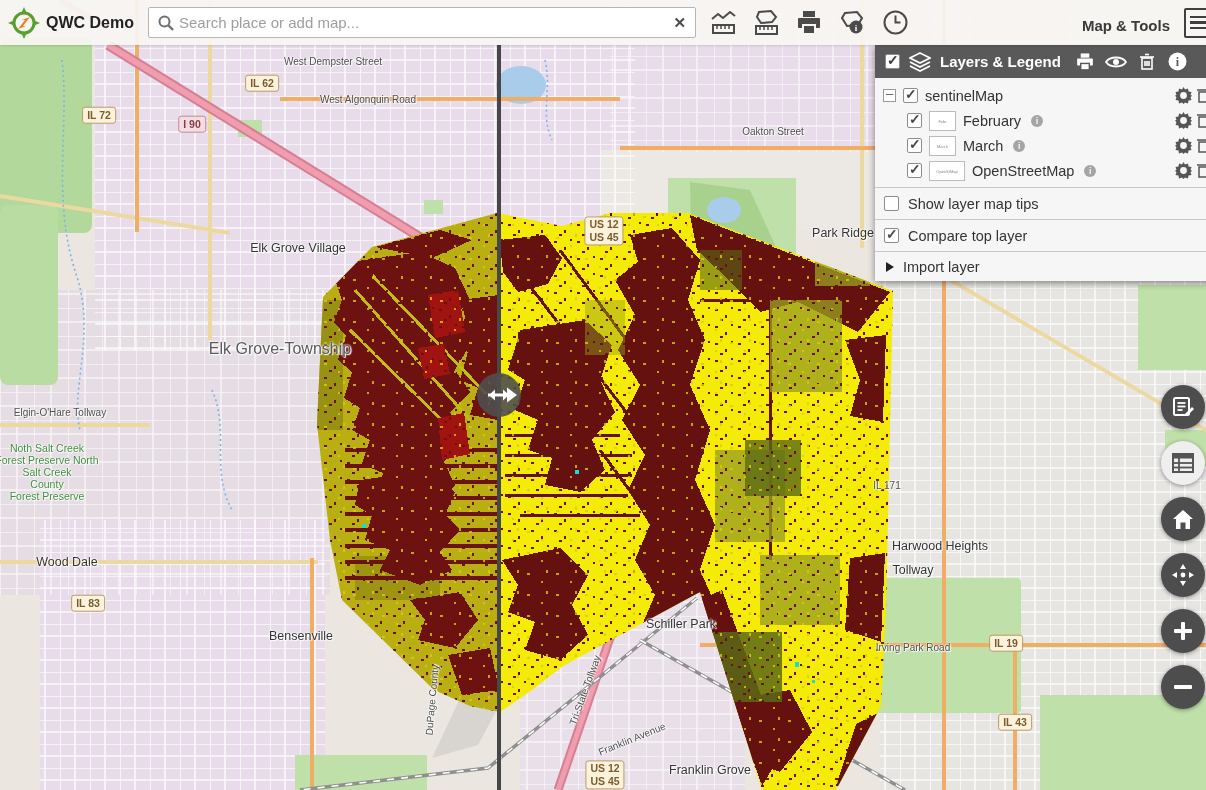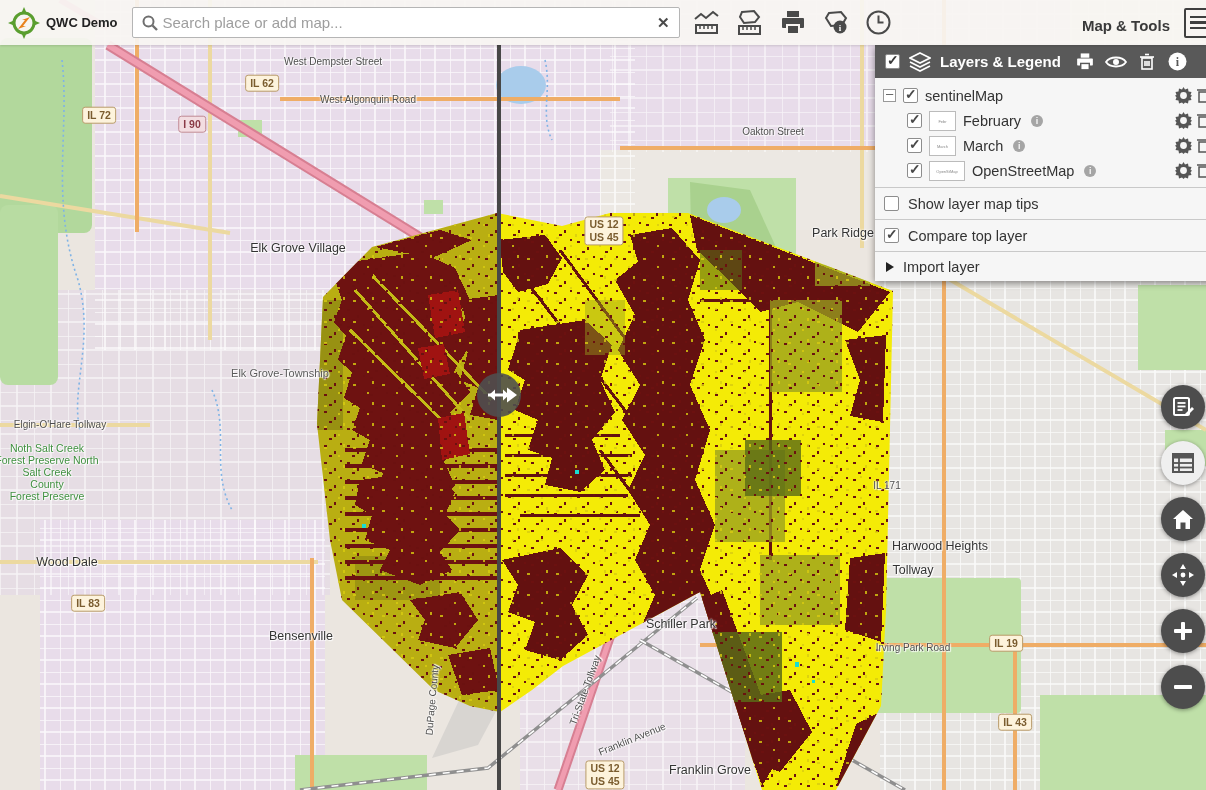--- a/index.html
+++ b/index.html
@@ -6,37 +6,37 @@
   html,body { width:1206px; height:790px; overflow:hidden; font-family:"Liberation Sans",sans-serif; background:#ebe6e0; }
   #stage { position:relative; width:1206px; height:790px; overflow:hidden; }
 
   
   #map { position:absolute; inset:0; z-index:0; }
   #map svg { position:absolute; left:0; top:0; }
   #map-labels { position:absolute; inset:0; z-index:3; pointer-events:none; }
   .maplabel { position:absolute; transform:translate(-50%,-50%); white-space:pre-line; text-align:center;
               color:#3a3a3a; text-shadow:0 0 2px #fff,0 0 2px #fff,1px 1px 1px #fff; }
   .maplabel.city   { font-size:12.5px; color:#333; }
-  .maplabel.suburb { font-size:11px; color:#5a5a5a;margin-top:24px; }
+  .maplabel.suburb { font-size:16px; color:#5a5a5a; }
   .maplabel.road   { font-size:10px;  color:#4d4d4d; }
   .maplabel.forest { font-size:10.5px; color:#3f8f3f; width:104px; }
   .badge { position:absolute; transform:translate(-50%,-50%); background:#fdf3dc; border:1.5px solid #b89b6a;
            border-radius:3px; padding:1px 4px; font-weight:bold; font-size:10.5px; color:#7a5c2e;
            line-height:1.2; text-align:center; white-space:pre-line; }
   .badge.interstate { background:#f3dde1; border-color:#c08a94; color:#8a3a46; }
 
   
   #compare-line { position:absolute; left:497px; top:45px; bottom:0; width:4px; background:#474747; z-index:4; }
   #compare-handle { position:absolute; left:476px; top:372px; width:46px; height:46px; z-index:5; cursor:ew-resize; }
 
   
   #topbar { position:absolute; left:0; top:0; width:100%; height:45px; background:rgba(248,245,242,0.93);
             z-index:10; display:flex; align-items:center; box-shadow:0 1px 2px rgba(0,0,0,0.12); }
   #logo { display:flex; align-items:center; gap:6px; padding:0 14px 0 8px; }
-  #logo .app-title { font-weight:bold; font-size:13px; color:#222; }
+  #logo .app-title { font-weight:bold; font-size:16px; color:#222; }
   #searchbox { position:relative; width:548px; height:31px; background:#fff; border:1px solid #b5b5b5; border-radius:2px;
                display:flex; align-items:center; }
   #searchbox input { flex:1; border:0; outline:0; font-size:15px; color:#444; padding:0 4px; background:transparent;
                      font-family:"Liberation Sans",sans-serif; }
   #searchbox input::placeholder { color:#9e9e9e; }
   .search-clear { font-weight:bold; font-size:15px; color:#4a4a4a; padding:0 9px; cursor:pointer; }
   #toolbar-icons { display:flex; align-items:center; gap:15px; margin-left:13px; }
   .toolbtn { width:28px; height:28px; display:flex; align-items:center; justify-content:center; cursor:pointer; }
   #menu-area { margin-left:auto; display:flex; align-items:center; }
   #menu-label { font-weight:bold; font-size:15px; color:#3a3a3a; margin-right:14px;margin-top:6px; }
@@ -282,21 +282,21 @@
       </g>
     </svg>
 
     <div id="map-labels">
         <div class="maplabel road" style="left: 333px; top: 61px;">West Dempster Street</div>
         <div class="maplabel road" style="left: 368px; top: 99px;">West Algonquin Road</div>
         <div class="maplabel road" style="left: 773px; top: 131px;">Oakton Street</div>
         <div class="maplabel city" style="left: 298px; top: 248px;">Elk Grove Village</div>
         <div class="maplabel suburb" style="left: 280px; top: 349px;">Elk Grove-Township</div>
         <div class="maplabel city" style="left: 843px; top: 233px;">Park Ridge</div>
-        <div class="maplabel road" style="left: 60px; top: 424px;">Elgin-O'Hare Tollway</div>
+        <div class="maplabel road" style="left: 60px; top: 412px;">Elgin-O'Hare Tollway</div>
         <div class="maplabel forest" style="left: 47px; top: 472px;">Noth Salt Creek
 Forest Preserve North
 Salt Creek
 County
 Forest Preserve</div>
         <div class="maplabel road" style="left: 858px; top: 485px; margin-left: 29px;">IL 171</div>
         <div class="maplabel city" style="left: 940px; top: 546px;">Harwood Heights</div>
         <div class="maplabel city" style="left: 913px; top: 570px;">Tollway</div>
         <div class="maplabel city" style="left: 67px; top: 562px;">Wood Dale</div>
         <div class="maplabel city" style="left: 301px; top: 636px;">Bensenville</div>

